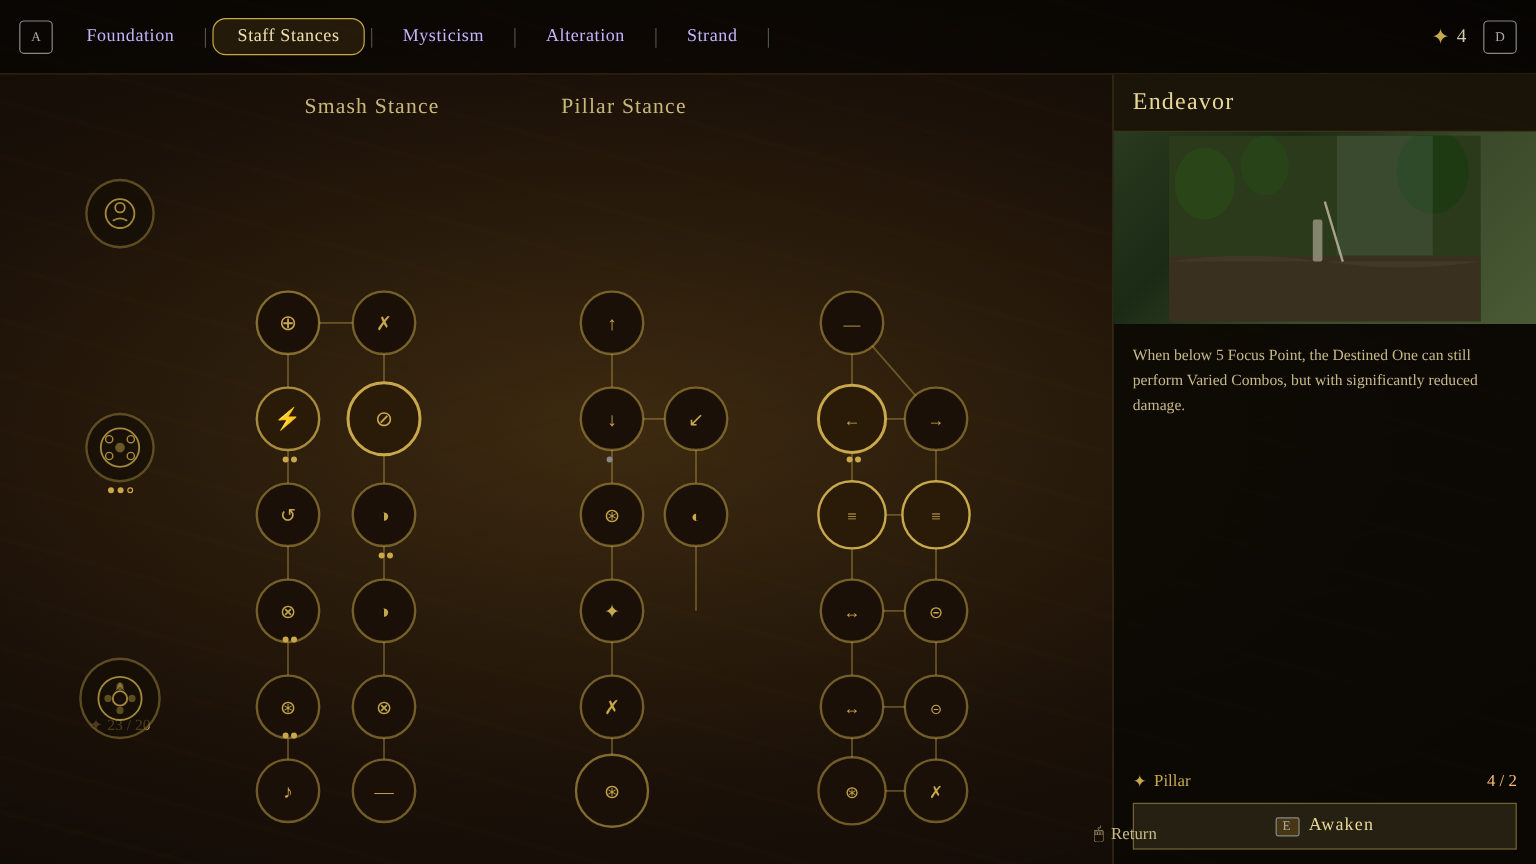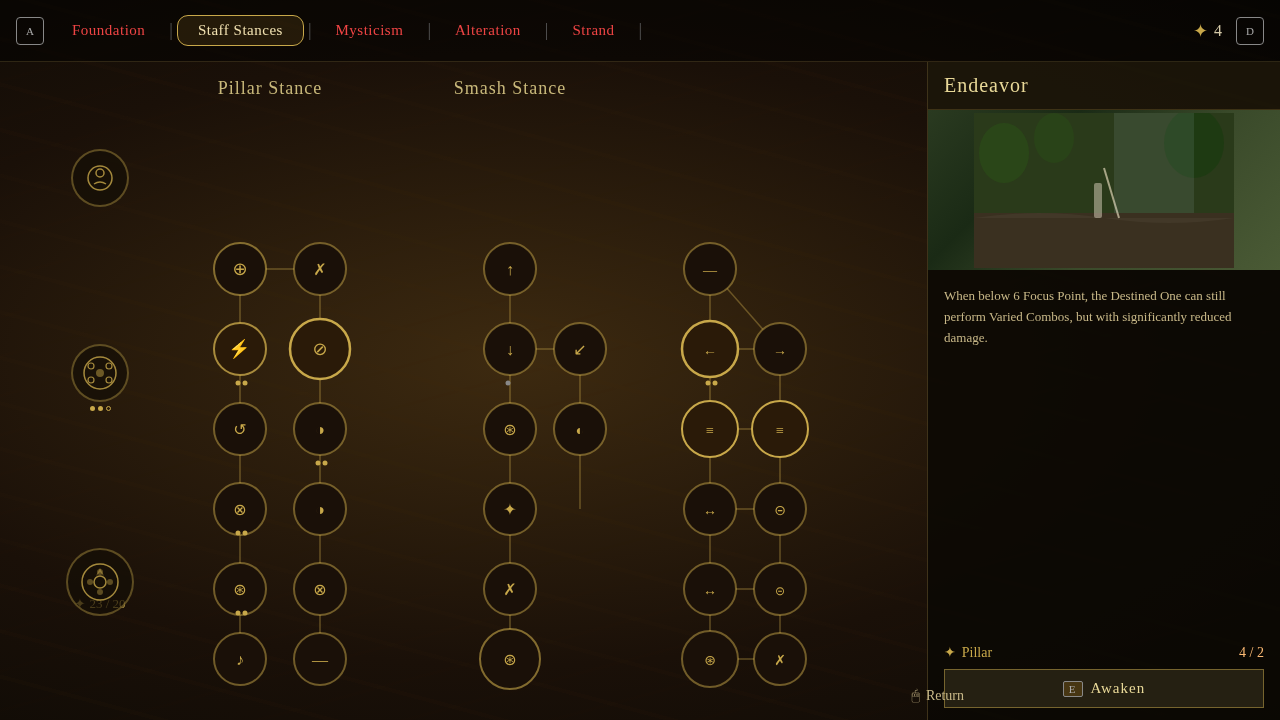--- a/index.html
+++ b/index.html
@@ -52,21 +52,21 @@
       display: flex;
       align-items: center;
       justify-content: center;
       font-size: 11px;
       color: #aaa;
       margin: 0 8px;
     }
     .nav-item {
       padding: 6px 20px;
       font-size: 15px;
-      color: #ef4444;
+      color: #c4b5fd;
       cursor: pointer;
       letter-spacing: 0.5px;
     }
     .nav-item.active {
       color: #f0e0b0;
       border: 1px solid #c8a84a;
       border-radius: 11px;
       background: rgba(180,140,50,0.15);
     }
     .nav-separator {
@@ -339,22 +339,22 @@
     </div>
     <div class="sparks-counter">
       <span>✦</span>
       <span>23 / 20</span>
     </div>
   </div>
 </div>
 
 <div class="skill-area">
   <div class="stance-headers">
+    <div class="stance-title smash">Smash Stance</div>
     <div class="stance-title pillar">Pillar Stance</div>
-    <div class="stance-title smash">Smash Stance</div>
   </div>
 
   <svg style="position:absolute; top:55px; left:0; width:100%; height:620px; pointer-events:none;">
 
     <line x1="90" y1="152" x2="90" y2="232" stroke="rgba(200,168,74,0.4)" stroke-width="1.5"></line>
     <line x1="90" y1="232" x2="90" y2="312" stroke="rgba(200,168,74,0.4)" stroke-width="1.5"></line>
     <line x1="90" y1="312" x2="90" y2="392" stroke="rgba(200,168,74,0.4)" stroke-width="1.5"></line>
     <line x1="90" y1="392" x2="90" y2="472" stroke="rgba(200,168,74,0.4)" stroke-width="1.5"></line>
     <line x1="90" y1="472" x2="90" y2="542" stroke="rgba(200,168,74,0.4)" stroke-width="1.5"></line>
 
@@ -526,21 +526,21 @@
       <path d="M0 105 Q65 95 130 105 Q195 115 260 105" fill="#4a4030" opacity="0.5"></path>
 
       <rect x="120" y="70" width="8" height="35" fill="rgba(220,210,190,0.5)" rx="2"></rect>
 
       <line x1="130" y1="55" x2="145" y2="105" stroke="rgba(220,210,180,0.7)" stroke-width="2"></line>
 
       <rect x="140" y="0" width="80" height="100" fill="rgba(200,220,240,0.1)"></rect>
     </svg>
   </div>
 
-  <div class="panel-desc">When below 6 Focus Point, the Destined One can still perform Varied Combos, but with significantly reduced damage.</div>
+  <div class="panel-desc">When below 5 Focus Point, the Destined One can still perform Varied Combos, but with significantly reduced damage.</div>
 
   <div class="panel-bottom">
     <div class="sparks-row">
       <div class="sparks-label">
         <span>✦</span>
         <span>Pillar</span>
       </div>
       <div class="sparks-value">4 / 2</div>
     </div>
     <button class="awaken-button">

